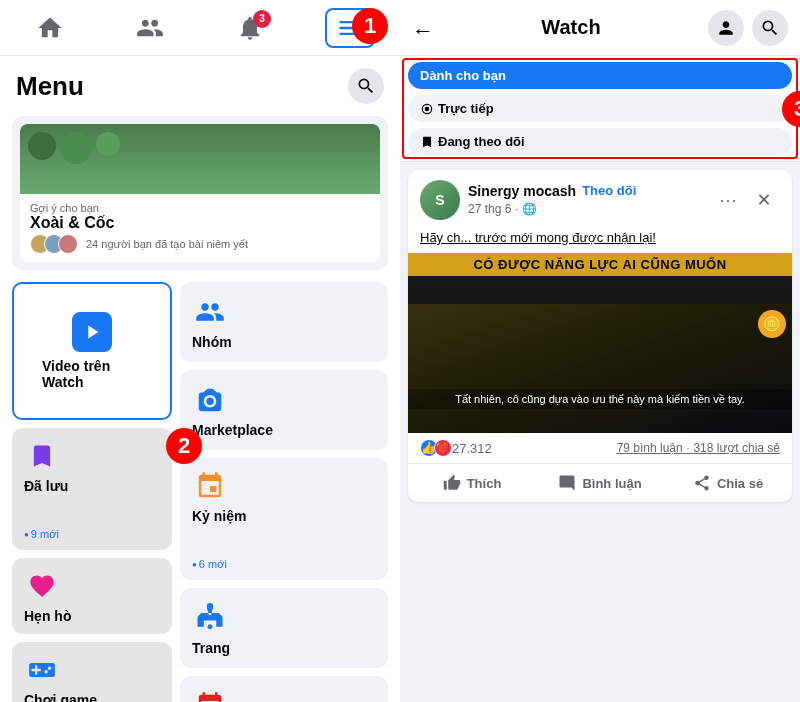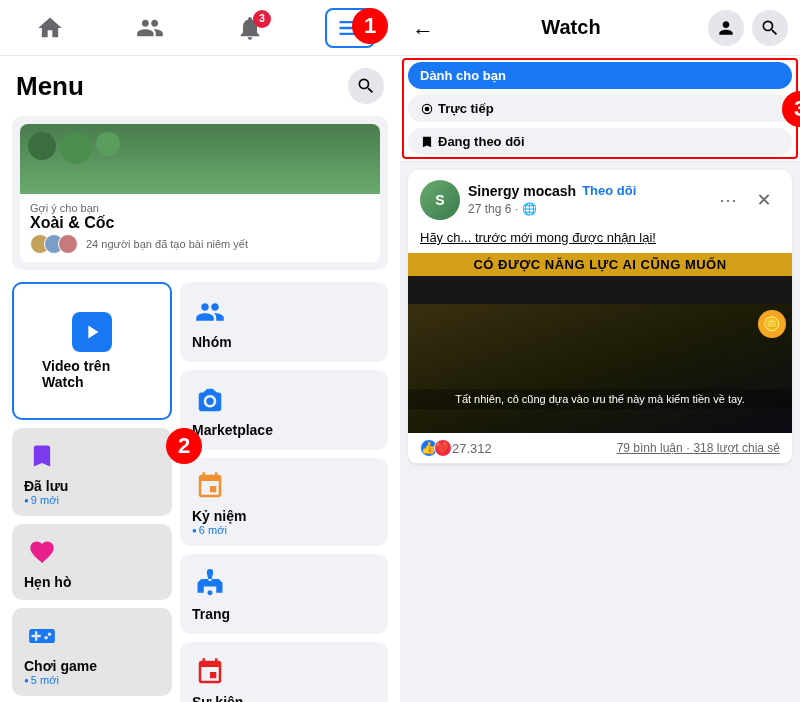--- a/index.html
+++ b/index.html
@@ -239,20 +239,21 @@
       color: #050505;
       margin-top: 4px;
     }
     .item-badge {
       font-size: 11px;
       color: #1877f2;
       font-weight: 500;
       display: flex;
       align-items: center;
       gap: 2px;
+      margin-top: 34px;
     }
     .item-badge::before {
       content: '●';
       color: #1877f2;
       font-size: 8px;
     }
     .item-icon {
       width: 36px;
       height: 36px;
       display: flex;
@@ -819,16 +820,36 @@
         </div>
         <span>27.312</span>
       </div>
       <div class="reactions-right">
         <span>79 bình luận</span>
         <span> · </span>
         <span>318 lượt chia sẻ</span>
       </div>
     </div>
 
+    <div class="action-buttons">
+      <div class="action-btn">
+        <svg viewBox="0 0 24 24" width="18" height="18" fill="#65676b">
+            <path d="M1 21h4V9H1v12zm22-11c0-1.1-.9-2-2-2h-6.31l.95-4.57.03-.32c0-.41-.17-.79-.44-1.06L14.17 1 7.59 7.59C7.22 7.95 7 8.45 7 9v10c0 1.1.9 2 2 2h9c.83 0 1.54-.5 1.84-1.22l3.02-7.05c.09-.23.14-.47.14-.73v-2z"></path>
+          </svg>
+        <span>Thích</span>
+      </div>
+      <div class="action-btn">
+        <svg viewBox="0 0 24 24" width="18" height="18" fill="#65676b">
+            <path d="M21.99 4c0-1.1-.89-2-1.99-2H4c-1.1 0-2 .9-2 2v12c0 1.1.9 2 2 2h14l4 4-.01-18z"></path>
+          </svg>
+        <span>Bình luận</span>
+      </div>
+      <div class="action-btn">
+        <svg viewBox="0 0 24 24" width="18" height="18" fill="#65676b">
+            <path d="M18 16.08c-.76 0-1.44.3-1.96.77L8.91 12.7c.05-.23.09-.46.09-.7s-.04-.47-.09-.7l7.05-4.11c.54.5 1.25.81 2.04.81 1.66 0 3-1.34 3-3s-1.34-3-3-3-3 1.34-3 3c0 .24.04.47.09.7L8.04 9.81C7.5 9.31 6.79 9 6 9c-1.66 0-3 1.34-3 3s1.34 3 3 3c.79 0 1.5-.31 2.04-.81l7.12 4.16c-.05.21-.08.43-.08.65 0 1.61 1.31 2.92 2.92 2.92s2.92-1.31 2.92-2.92-1.31-2.92-2.92-2.92z"></path>
+          </svg>
+        <span>Chia sẻ</span>
+      </div>
+    </div>
 
   </div>
 
 </div>
 
 </body></html>

